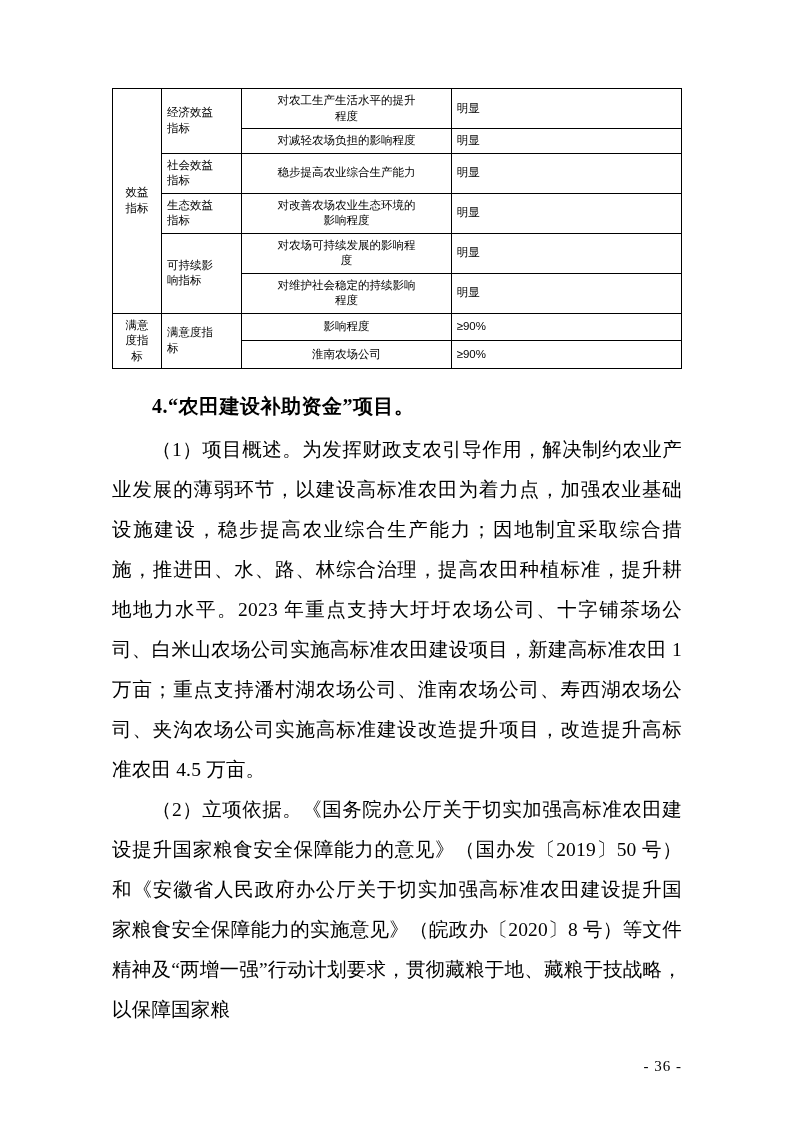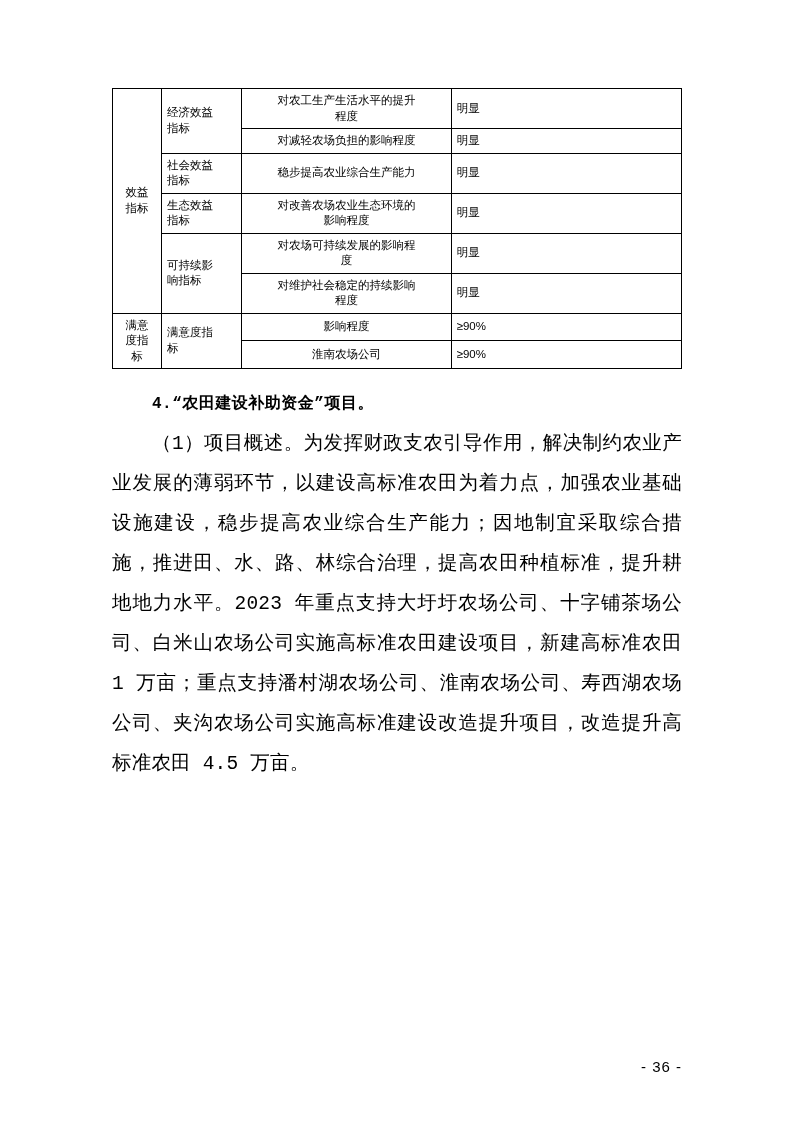--- a/index.html
+++ b/index.html
@@ -43,43 +43,42 @@
   td.col-a { width: 36px; }
   td.col-b { width: 66px; text-align: left; }
   td.col-c { width: 190px; text-align: center; }
   td.col-d { width: 210px; text-align: left; }
   .vtext {
     text-align: center;
   }
 
   
   .heading {
-    font-size: 16px;
+    font-size: 20px;
     font-weight: bold;
-    font-family: Liberation Mono, monospace;
+    font-family: Liberation Serif, serif;
     letter-spacing: 0.5px;
     margin: 24px 0 10px 0;
     text-indent: 40px;
   }
   p.body {
     font-size: 19.5px;
     line-height: 40px;
     margin: 0;
     text-align: justify;
     text-justify: inter-ideograph;
     text-indent: 40px;
     letter-spacing: 0.2px;
-    font-family: Liberation Mono, monospace;
   }
   .footer {
     position: absolute;
     right: 112px;
     bottom: 48px;
     font-size: 15px;
-    font-family: Liberation Sans, sans-serif;
+    font-family: Liberation Serif, serif;
     letter-spacing: 1px;
   }
 </style>
 </head>
 <body>
 
 <div class="page">
 
   <table class="indicators">
     <tbody>
@@ -122,15 +121,16 @@
         <td class="col-c">淮南农场公司</td>
         <td class="col-d">≥90%</td>
       </tr>
     </tbody>
   </table>
 
   <div class="heading">4.“农田建设补助资金”项目。</div>
 
   <p class="body">（1）项目概述。为发挥财政支农引导作用，解决制约农业产业发展的薄弱环节，以建设高标准农田为着力点，加强农业基础设施建设，稳步提高农业综合生产能力；因地制宜采取综合措施，推进田、水、路、林综合治理，提高农田种植标准，提升耕地地力水平。2023 年重点支持大圩圩农场公司、十字铺茶场公司、白米山农场公司实施高标准农田建设项目，新建高标准农田 1 万亩；重点支持潘村湖农场公司、淮南农场公司、寿西湖农场公司、夹沟农场公司实施高标准建设改造提升项目，改造提升高标准农田 4.5 万亩。</p>
 
+  <p class="body">（2）立项依据。《国务院办公厅关于切实加强高标准农田建设提升国家粮食安全保障能力的意见》（国办发〔2019〕50 号）和《安徽省人民政府办公厅关于切实加强高标准农田建设提升国家粮食安全保障能力的实施意见》（皖政办〔2020〕8 号）等文件精神及“两增一强”行动计划要求，贯彻藏粮于地、藏粮于技战略，以保障国家粮</p>
 
   <div class="footer">- 36 -</div>
 </div>
 
 </body></html>

